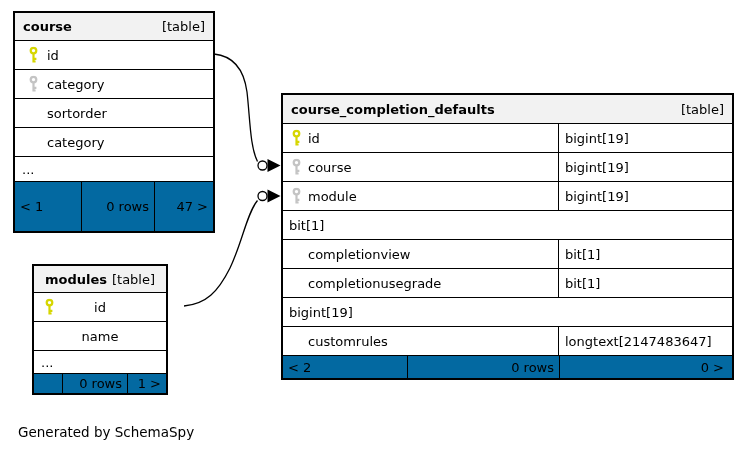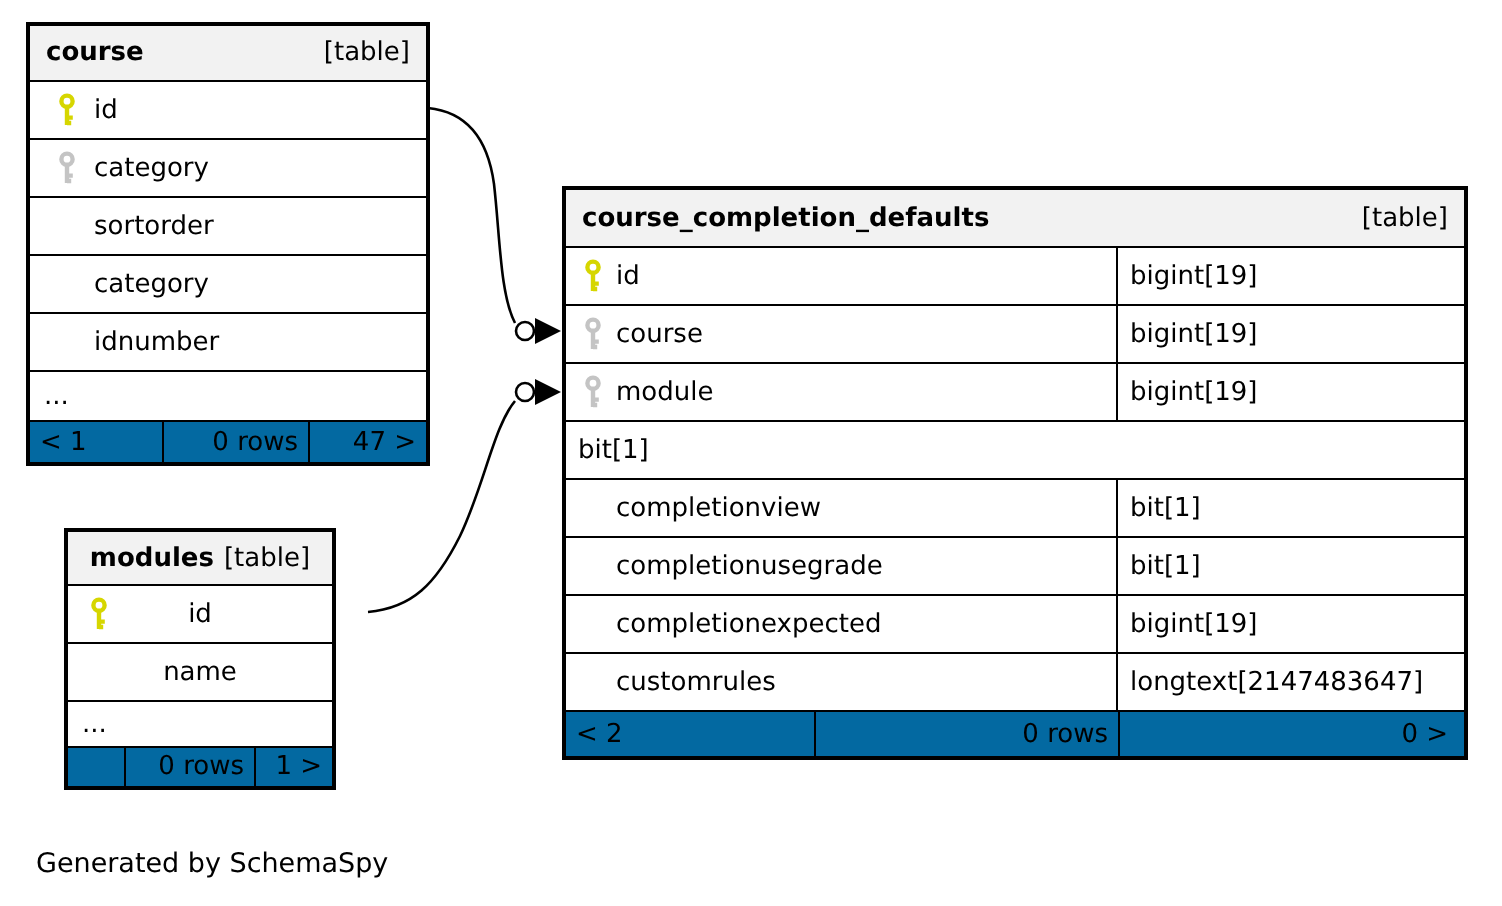--- a/index.html
+++ b/index.html
@@ -68,23 +68,20 @@
         </g>
     </svg>
     <span class="cname">category</span>
   </div>
   <div class="trow" style="height:29px;">
     <span class="cname">sortorder</span>
   </div>
   <div class="trow" style="height:29px;">
     <span class="cname">category</span>
   </div>
-  <div class="trow" style="height:29px;">
-    <span class="cname">idnumber</span>
-  </div>
   <div class="trow dots" style="height:25px;">
     <span class="cname">...</span>
   </div>
   <div class="tfoot">
     <span class="fcell" style="width:66px;">&lt; 1</span>
     <span class="fcell r" style="width:73px;">0 rows</span>
     <span class="fcell r" style="flex:1;">47 &gt;</span>
   </div>
 </div>
 
@@ -138,23 +135,20 @@
       </span>
     <span class="typecell">bit[1]</span>
   </div>
   <div class="trow" style="height:29px;">
     <span class="namecell">
         <span class="cname">completionusegrade</span>
       </span>
     <span class="typecell">bit[1]</span>
   </div>
   <div class="trow" style="height:29px;">
-    <span class="namecell">
-        <span class="cname">completionexpected</span>
-      </span>
     <span class="typecell">bigint[19]</span>
   </div>
   <div class="trow" style="height:29px;">
     <span class="namecell">
         <span class="cname">customrules</span>
       </span>
     <span class="typecell">longtext[2147483647]</span>
   </div>
   <div class="tfoot">
     <span class="fcell" style="width:124px;">&lt; 2</span>

